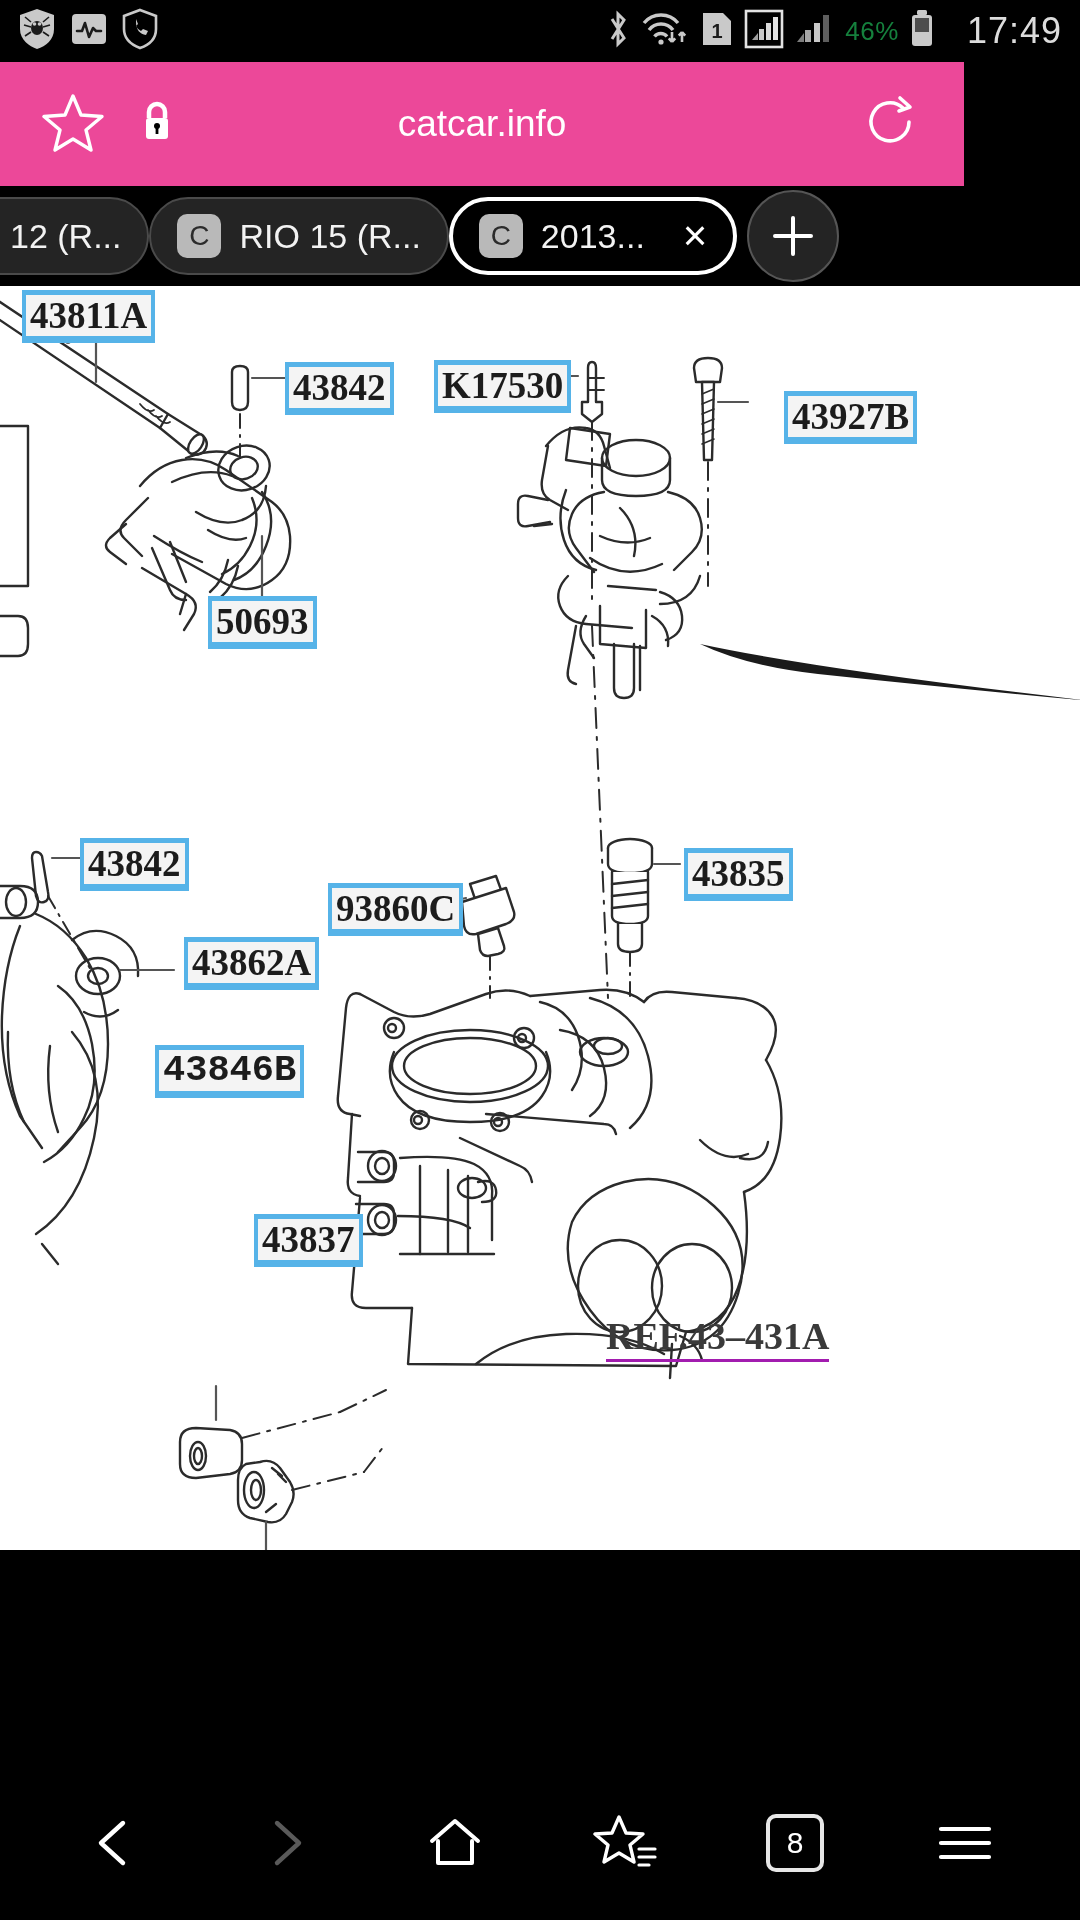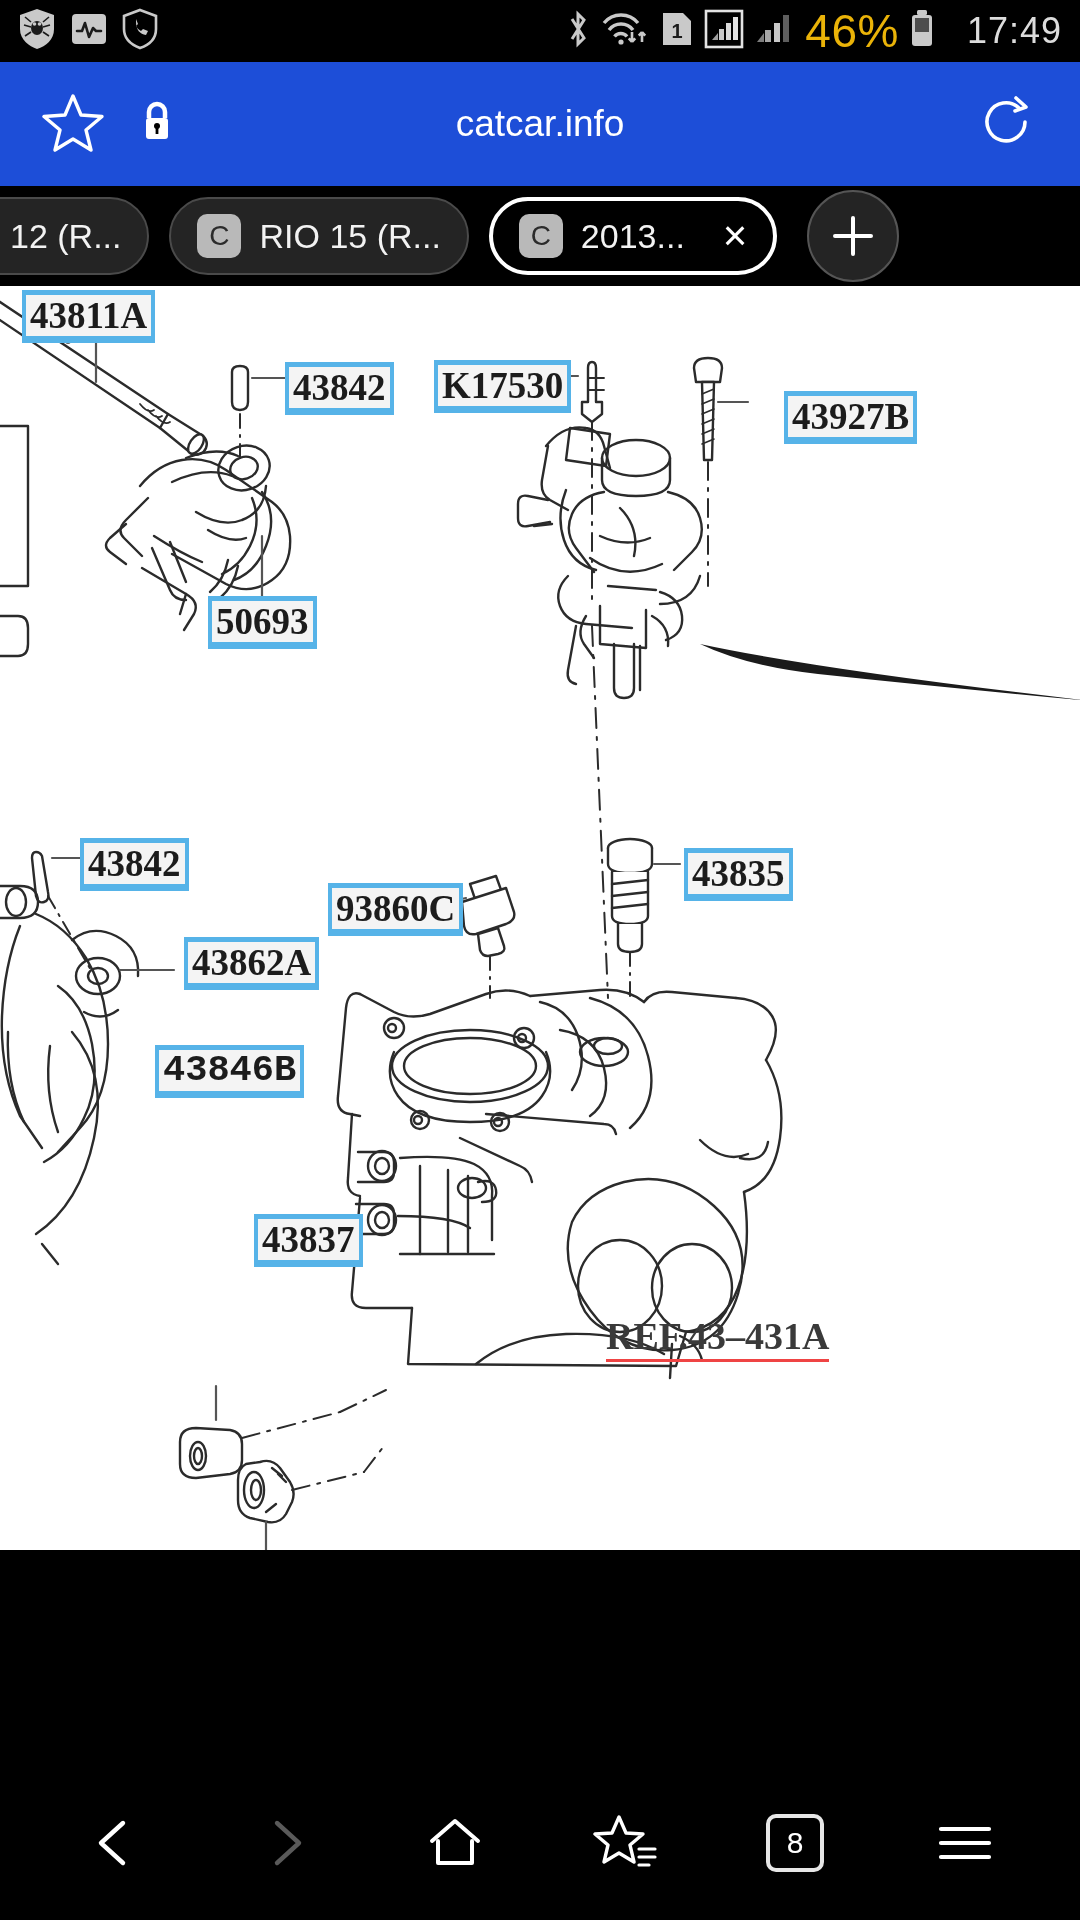--- a/index.html
+++ b/index.html
@@ -23,38 +23,38 @@
   }
   .status-left { display: flex; align-items: center; gap: 14px; }
   .status-right {
     margin-left: auto;
     display: flex;
     align-items: center;
     gap: 10px;
   }
   .sb-icon { display: block; }
   .status-text {
-    color: #eab308;
-    font-size: 46px;
+    color: #15803d;
+    font-size: 26px;
     letter-spacing: 0.5px;
     font-family: "Liberation Sans", sans-serif;
   }
   .clock-text {
     color: #dcdcdc;
     font-size: 36px;
     letter-spacing: 1px;
     margin-left: 22px;
   }
 
   
   .toolbar {
     position: absolute;
     top: 62px; left: 0;
-    width: 1080px; height: 124px;
-    background: #1d4ed8;
+    width: 964px; height: 124px;
+    background: #ec4899;
     display: flex;
     align-items: center;
     padding: 0 42px;
     justify-content: flex-end;
   }
   .tb-left { display: flex; align-items: center; gap: 34px; }
   .tb-title {
     position: absolute;
     left: 0; right: 0;
     text-align: center;
@@ -65,21 +65,20 @@
   .tb-right { margin-left: auto; display: flex; align-items: center; }
 
   
   .tabstrip {
     position: absolute;
     top: 186px; left: 0;
     width: 1080px; height: 100px;
     background: #000;
     display: flex;
     align-items: center;
-    gap: 20px;
     padding-left: 0;
     overflow: hidden;
   }
   .tab {
     height: 78px;
     border-radius: 40px;
     background: #242424;
     border: 2px solid #4a4a4a;
     display: flex;
     align-items: center;
@@ -161,21 +160,21 @@
   }
   .reflabel {
     position: absolute;
     color: #3a3a3a;
     font-family: "Liberation Serif", serif;
     font-size: 38px;
     font-weight: 700;
     white-space: nowrap;
   }
   .reflabel .ul {
-    border-bottom: 3px solid #ef4444;
+    border-bottom: 3px solid #a21caf;
     padding-bottom: 2px;
   }
 
   
   .navbar {
     position: absolute;
     bottom: 0; left: 0;
     width: 1080px; height: 154px;
     background: #000;
     display: flex;

